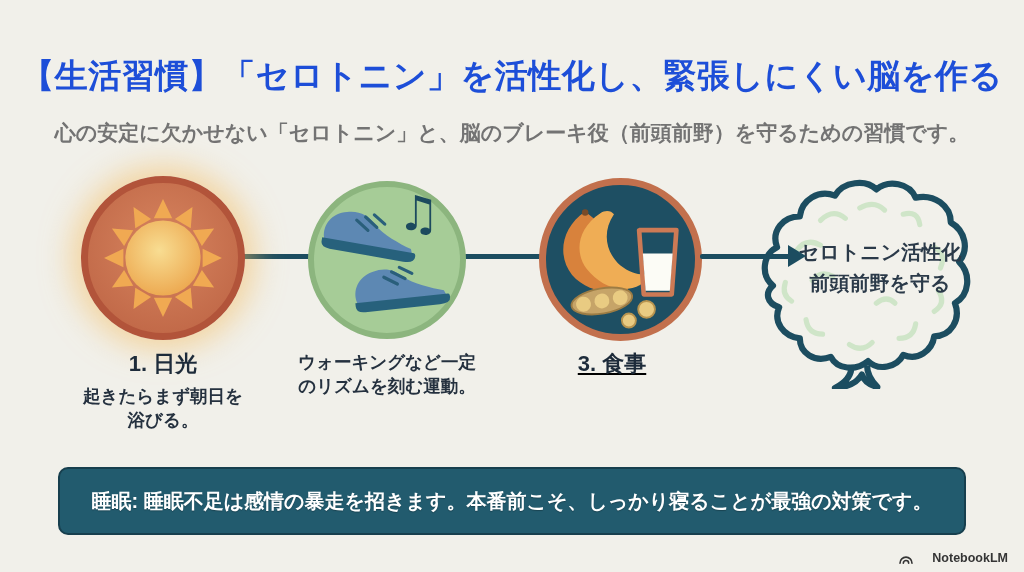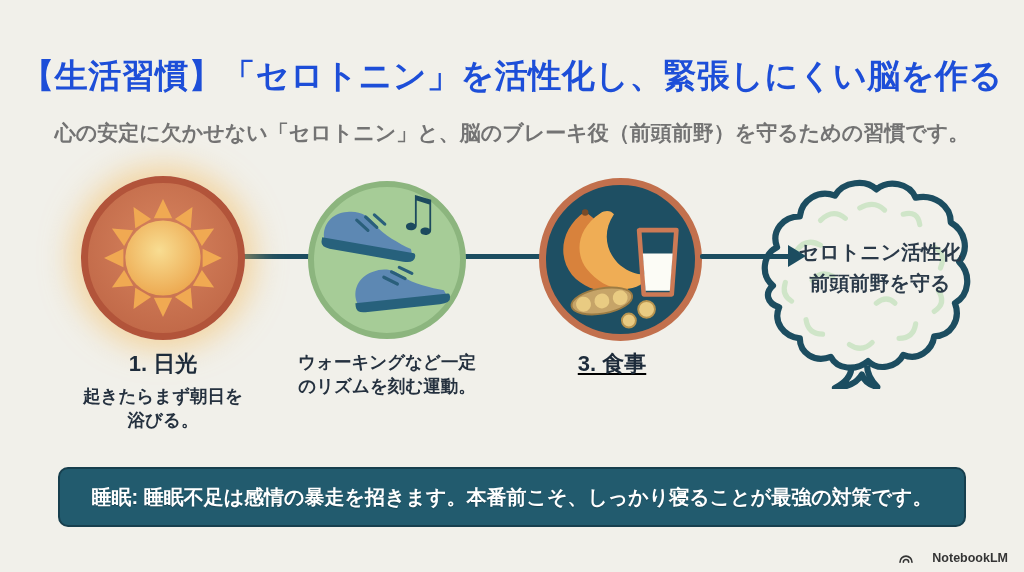--- a/index.html
+++ b/index.html
@@ -68,31 +68,31 @@
     font-size: 48px; color: #1c4a5e; line-height: 1;
     font-family: "DejaVu Sans", sans-serif;
   }
   .step-label { position: absolute; top: 350px; width: 244px; text-align: center; }
   #label-1 { left: 41px; }
   #label-2 { left: 265px; }
   #label-3 { left: 490px; text-decoration: underline; }
   .step-title { font-size: 22px; font-weight: bold; color: #1d2b3a; line-height: 28px; margin-bottom: 6px; }
   .step-desc { font-size: 17.5px; font-weight: bold; color: #25313f; line-height: 24px; }
   .banner {
-    position: absolute; left: 58px; top: 467px; width: 908px; height: 60px;
+    position: absolute; left: 58px; top: 467px; width: 908px; height: 68px;
     background: #225b6e;
     border: 2px solid #173f4e;
     border-radius: 10px;
     display: flex; align-items: center; justify-content: center;
     color: #ffffff; font-size: 20px; font-weight: bold;
     text-shadow: 0 1px 1px rgba(0,0,0,0.25);
   }
   .watermark {
     position: absolute; right: 16px; bottom: 7px;
-    display: flex; align-items: flex-start; gap: 18px;
+    display: flex; align-items: flex-end; gap: 18px;
     color: #353535; font-size: 12.5px; font-weight: bold;
   }
 </style>
 </head>
 <body>
 
 <div id="slide">
 
   <div class="title">【生活習慣】「セロトニン」を活性化し、緊張しにくい脳を作る</div>
   <div class="subtitle">心の安定に欠かせない「セロトニン」と、脳のブレーキ役（前頭前野）を守るための習慣です。</div>

